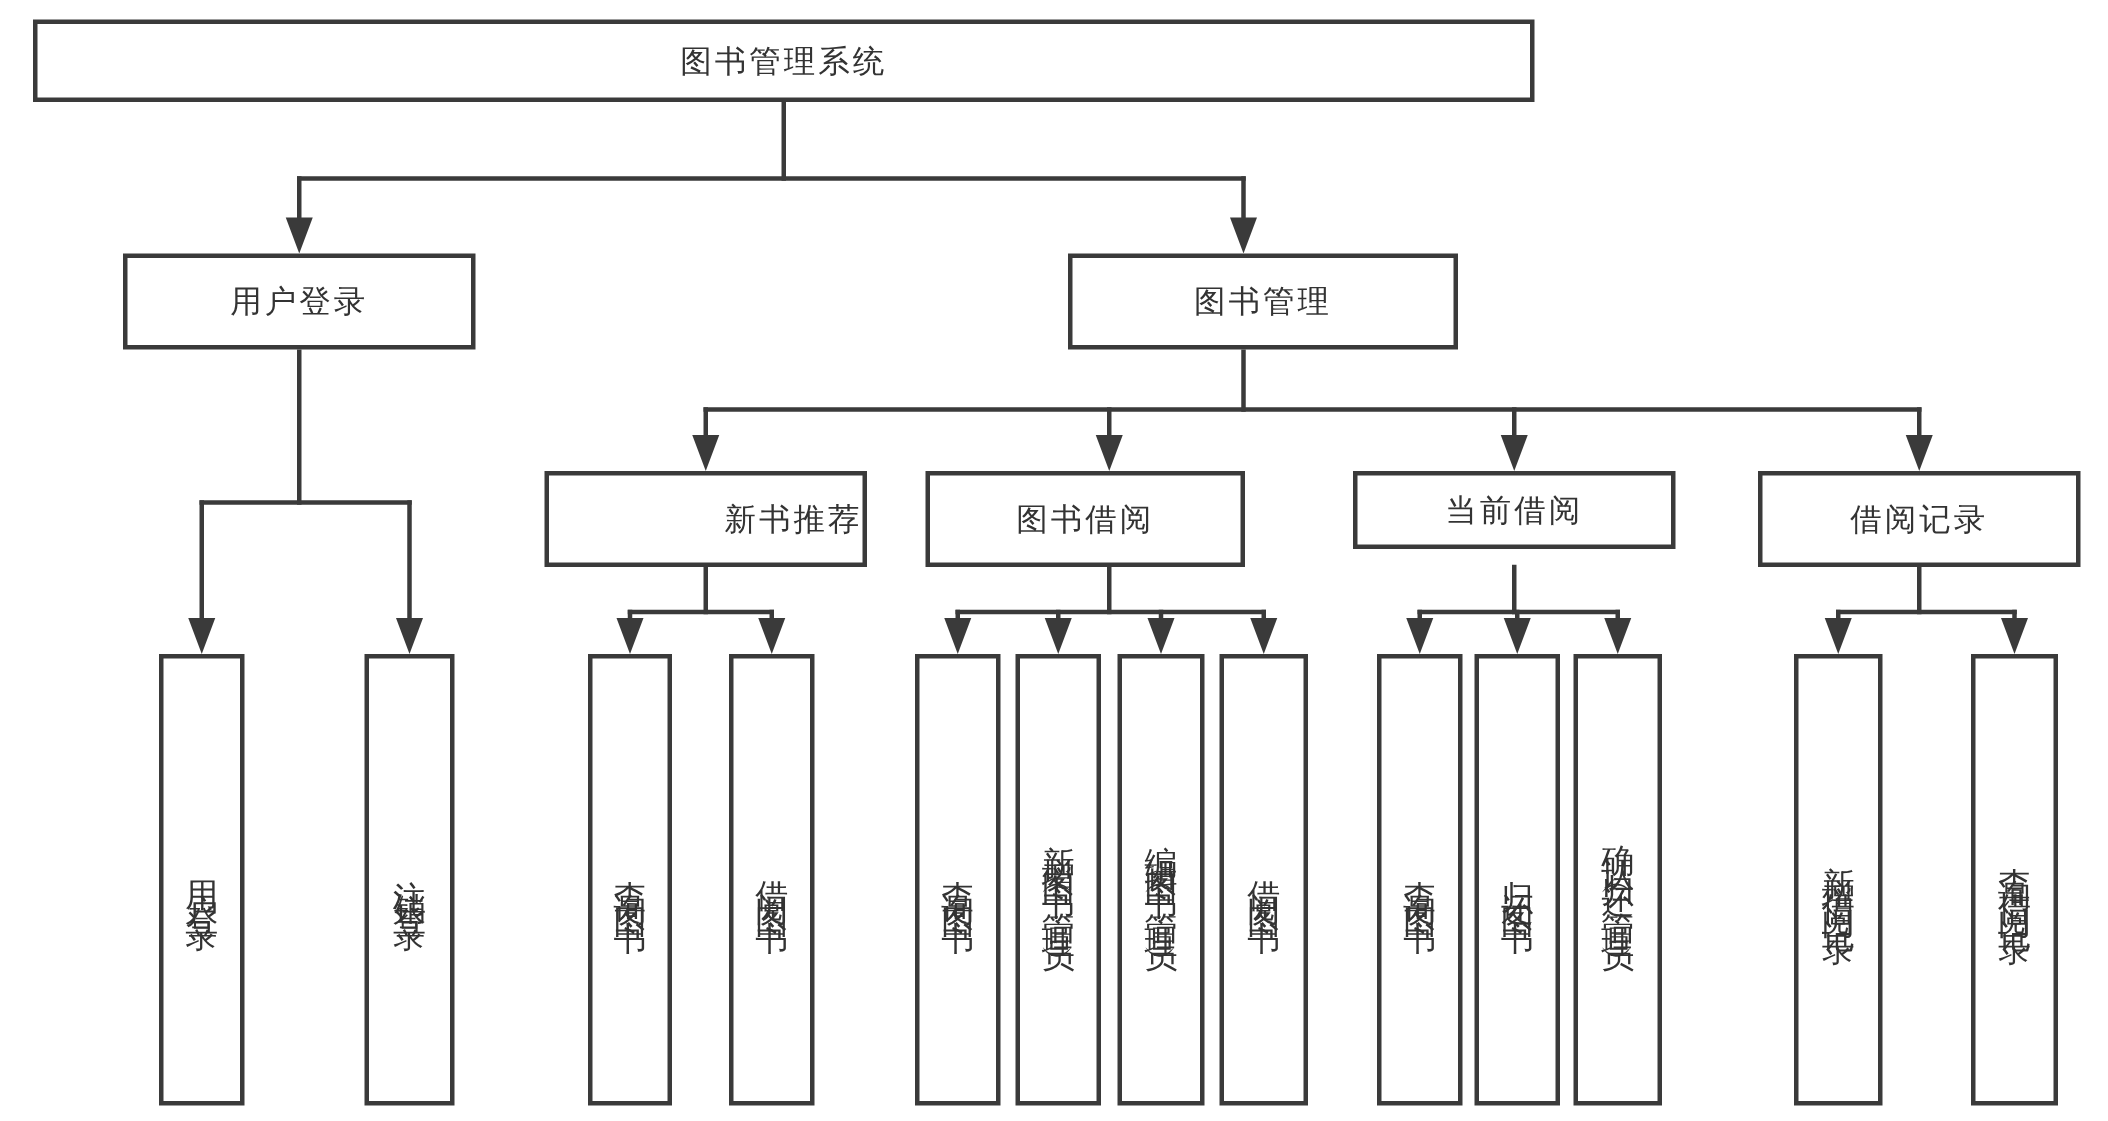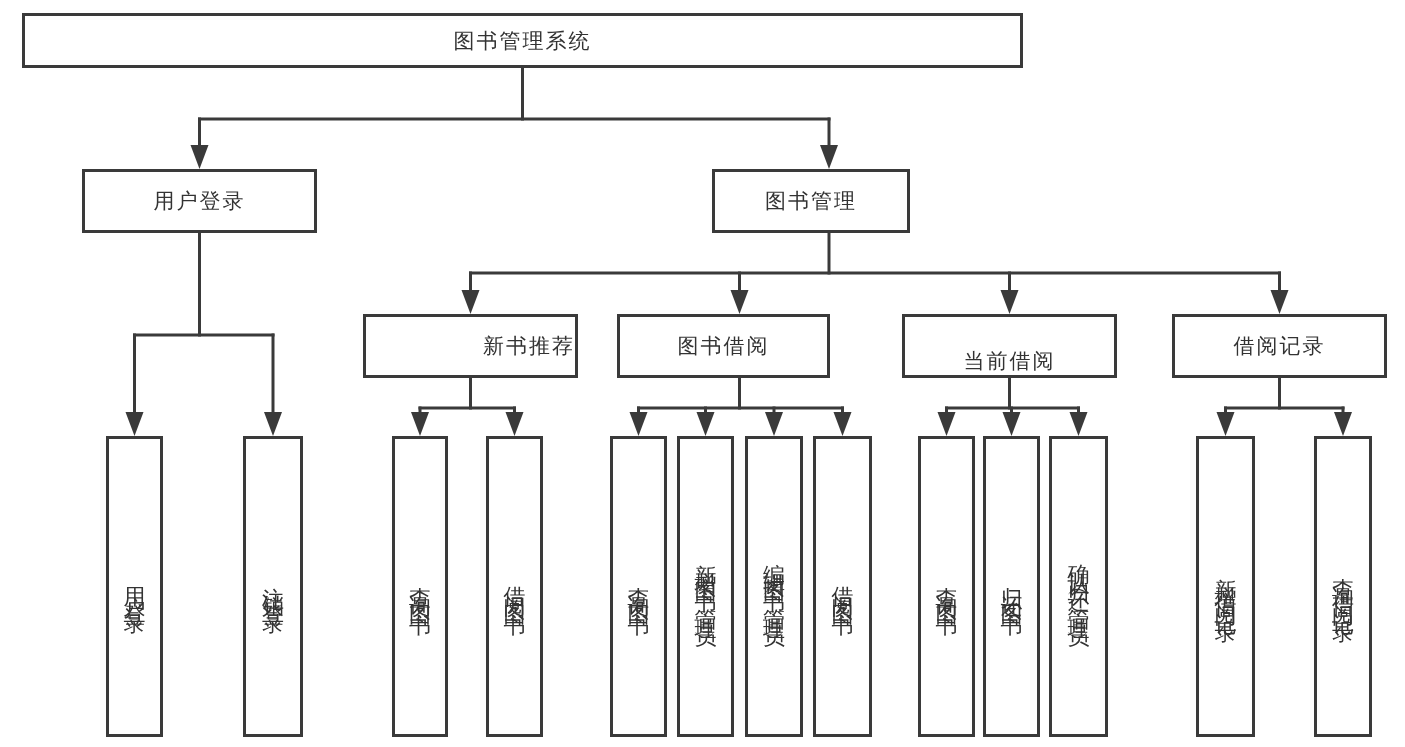--- a/index.html
+++ b/index.html
@@ -126,30 +126,30 @@
       <line x1="1343" y1="408" x2="1343" y2="418"></line>
       <polygon points="1334,412 1352,412 1343,436"></polygon>
     </svg>
   <div id="nodes">
       <div class="node h" style="left: 22px; top: 13px; width: 1001px; height: 55px;">
         <span class="lbl">图书管理系统</span>
       </div>
       <div class="node h" style="left: 82px; top: 169px; width: 235px; height: 64px;">
         <span class="lbl">用户登录</span>
       </div>
-      <div class="node h" style="left: 712px; top: 169px; width: 198px; height: 64px;">
+      <div class="node h" style="left: 712px; top: 169px; width: 260px; height: 64px;">
         <span class="lbl">图书管理</span>
       </div>
       <div class="node h" style="left: 363px; top: 314px; width: 215px; height: 64px; justify-content: flex-end;">
         <span class="lbl">新书推荐</span>
       </div>
       <div class="node h" style="left: 617px; top: 314px; width: 213px; height: 64px;">
         <span class="lbl">图书借阅</span>
       </div>
-      <div class="node h" style="left: 902px; top: 314px; width: 215px; height: 64px; align-items: flex-end;">
+      <div class="node h" style="left: 902px; top: 314px; width: 215px; height: 52px;">
         <span class="lbl">当前借阅</span>
       </div>
       <div class="node h" style="left: 1172px; top: 314px; width: 215px; height: 64px;">
         <span class="lbl">借阅记录</span>
       </div>
       <div class="node v" style="left: 106px; top: 436px; width: 57px; height: 301px;">
         <span class="lbl">用户登录</span>
       </div>
       <div class="node v" style="left: 243px; top: 436px; width: 60px; height: 301px;">
         <span class="lbl">注销登录</span>

